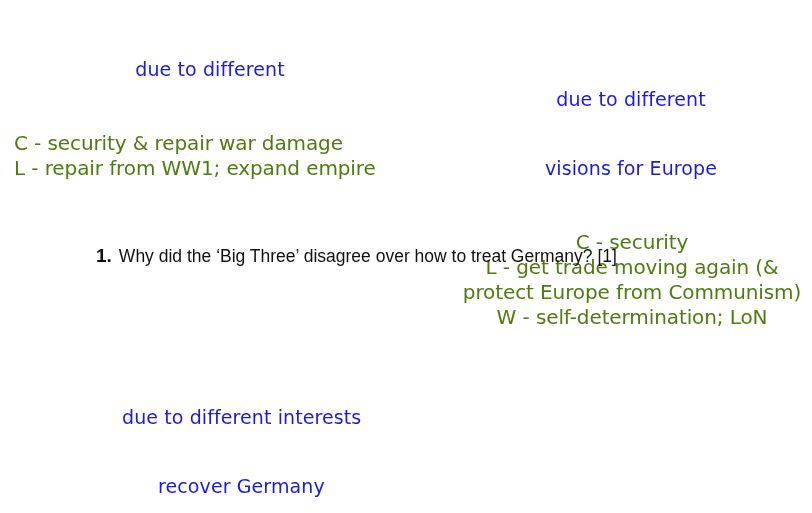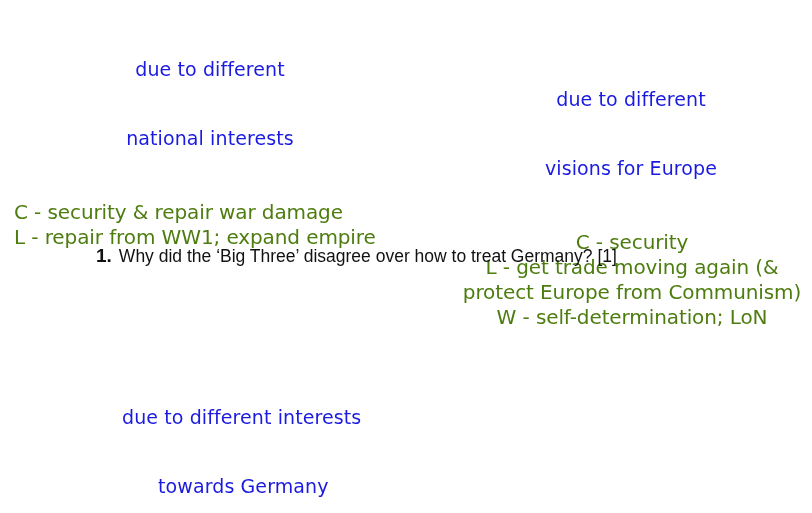--- a/index.html
+++ b/index.html
@@ -103,21 +103,20 @@
   }
 </style>
 </head>
 <body>
 
 <div class="page">
 
   <div class="note-block" id="block-national">
     <div class="note-heading">
       <div>due to different</div>
-      <div>national interests</div>
     </div>
     <div class="note-lines">
       <div class="note-line">C - security &amp; repair war damage</div>
       <div class="note-line">L - repair from WW1; expand empire</div>
     </div>
   </div>
 
   <div class="note-block" id="block-visions">
     <div class="note-heading">
       <div>due to different</div>
@@ -132,18 +131,18 @@
   </div>
 
   <div class="question-row">
     <span class="question-number">1.</span>
     <span class="question-text">Why did the ‘Big Three’ disagree over how to treat Germany? [1]</span>
   </div>
 
   <div class="note-block" id="block-feelings">
     <div class="note-heading">
       <div>due to different interests</div>
-      <div><span class="second-line">towards Germany</span></div>
+      <div><span class="second-line">recover Germany</span></div>
     </div>
 
   </div>
 
 </div>
 
 </body></html>

